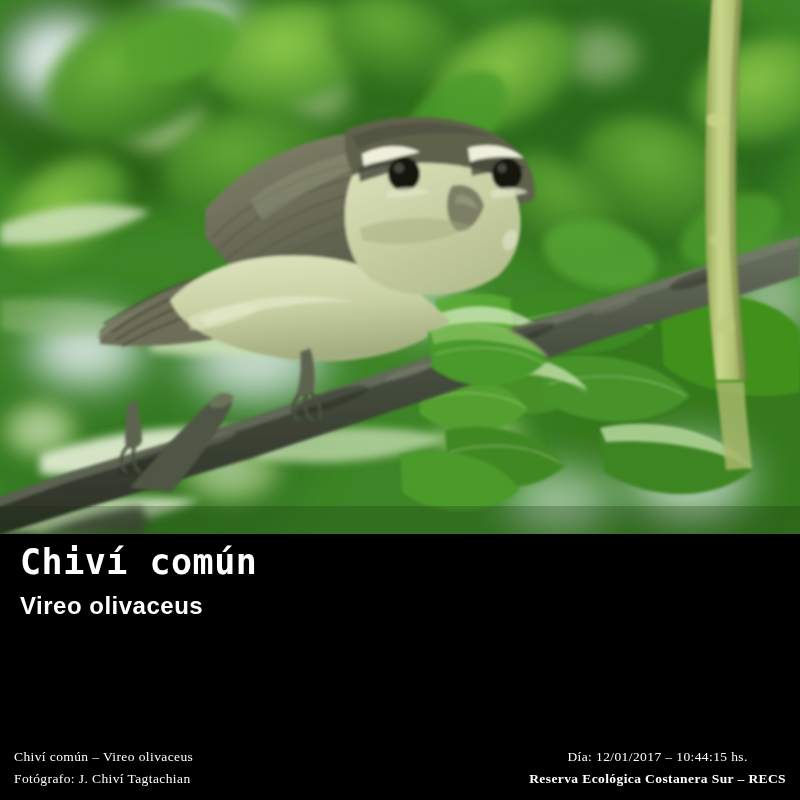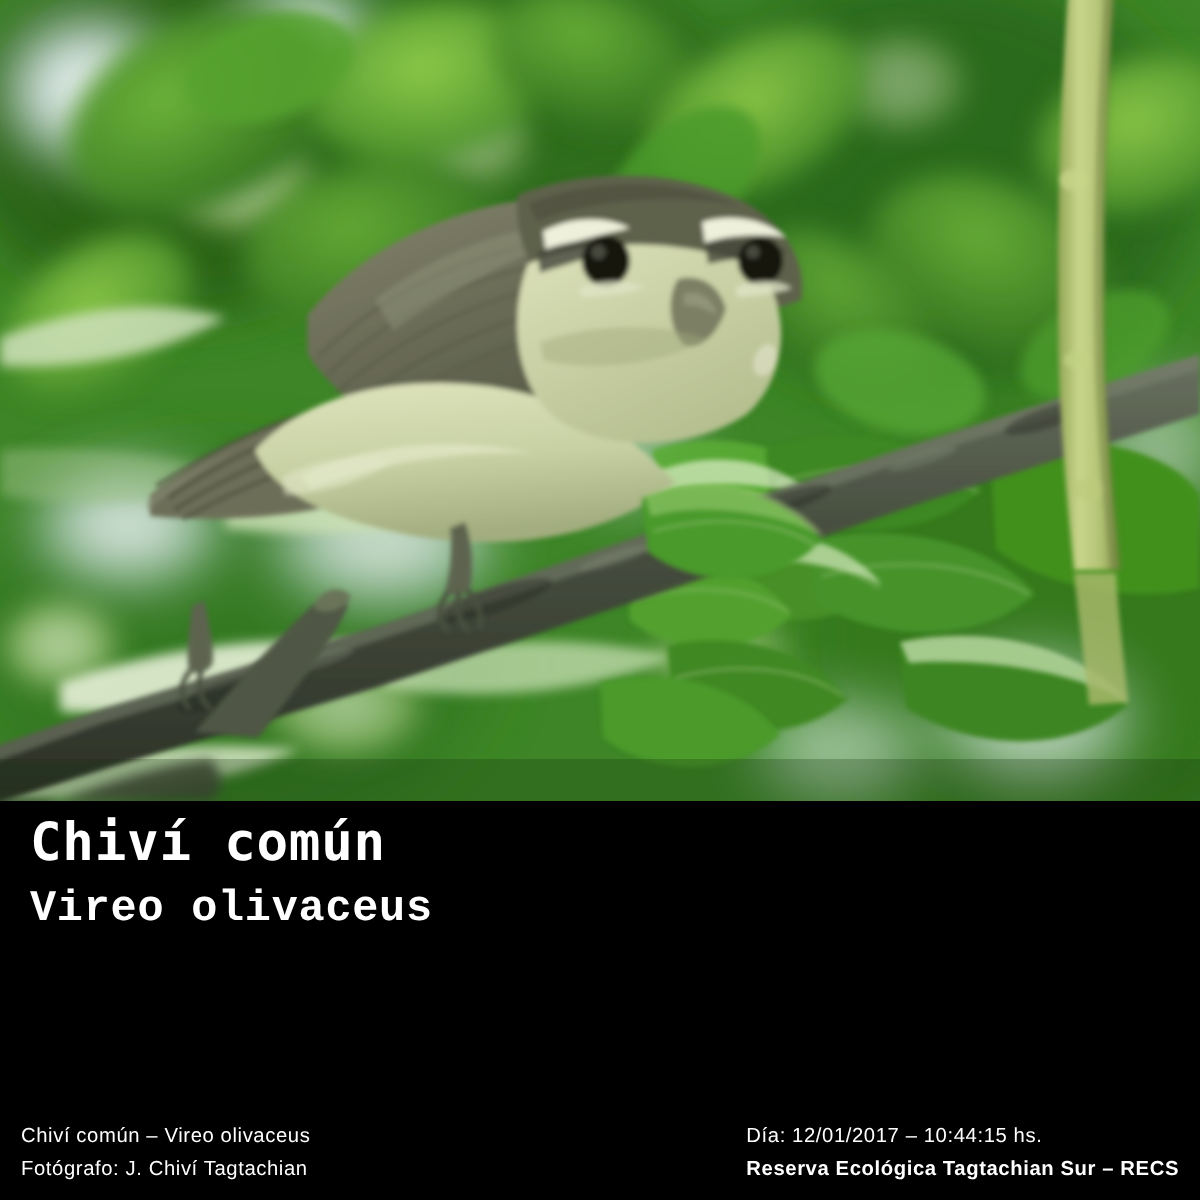--- a/index.html
+++ b/index.html
@@ -58,23 +58,23 @@
     color: #e8e8e8;
     font-family: "DejaVu Sans Mono", monospace;
     font-weight: normal;
     font-size: 33px;
     line-height: 40px;
     letter-spacing: 0.5px;
     white-space: nowrap;
   }
   .line-scientific {
     color: #ffffff;
-    font-family: Liberation Mono, monospace;
+    font-family: Liberation Sans, sans-serif;
     font-weight: bold;
-    font-size: 29px;
+    font-size: 24px;
     line-height: 40px;
     letter-spacing: 0.5px;
     white-space: nowrap;
     margin-top: 3px;
   }
 
   
   #footer {
     position: absolute;
     left: 0;
@@ -85,25 +85,25 @@
   .footer-left {
     position: absolute;
     left: 14px;
     top: 0;
     text-align: left;
   }
   .footer-right {
     position: absolute;
     right: 14px;
     top: 0;
-    text-align: left;
+    text-align: center;
   }
   .foot-line {
     color: #ffffff;
-    font-family: Liberation Sans, sans-serif;
+    font-family: Liberation Serif, serif;
     font-size: 13.5px;
     line-height: 22px;
     letter-spacing: 0.4px;
     white-space: nowrap;
   }
   .foot-line.bold { font-weight: bold; }
 </style>
 </head>
 <body>
 
@@ -398,18 +398,18 @@
       <div class="line-scientific">Vireo olivaceus</div>
     </div>
 
     <div id="footer">
       <div class="footer-left">
         <div class="foot-line">Chiví común – Vireo olivaceus</div>
         <div class="foot-line">Fotógrafo: J. Chiví Tagtachian</div>
       </div>
       <div class="footer-right">
         <div class="foot-line">Día: 12/01/2017 – 10:44:15 hs.</div>
-        <div class="foot-line bold">Reserva Ecológica Tagtachian Sur – RECS</div>
+        <div class="foot-line bold">Reserva Ecológica Costanera Sur – RECS</div>
       </div>
     </div>
 
   </div>
 </div>
 
 </body></html>

